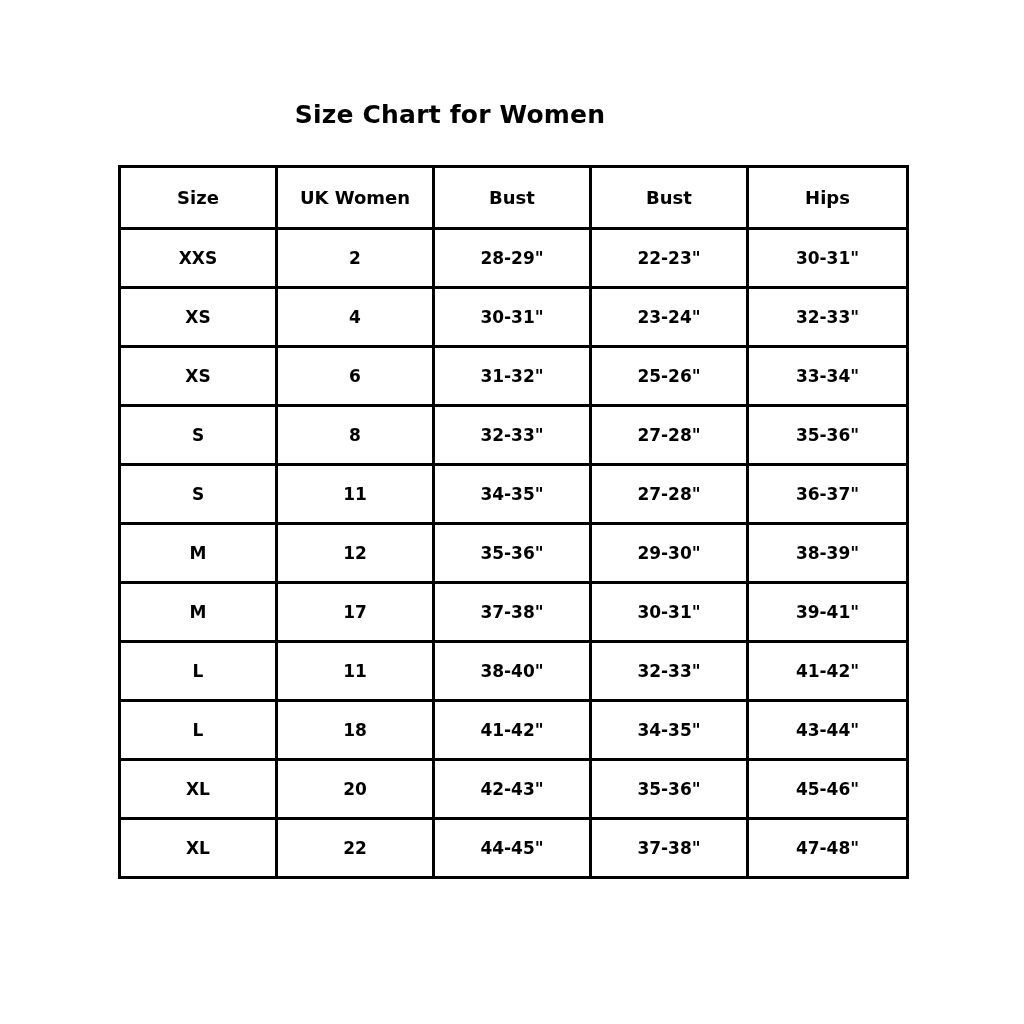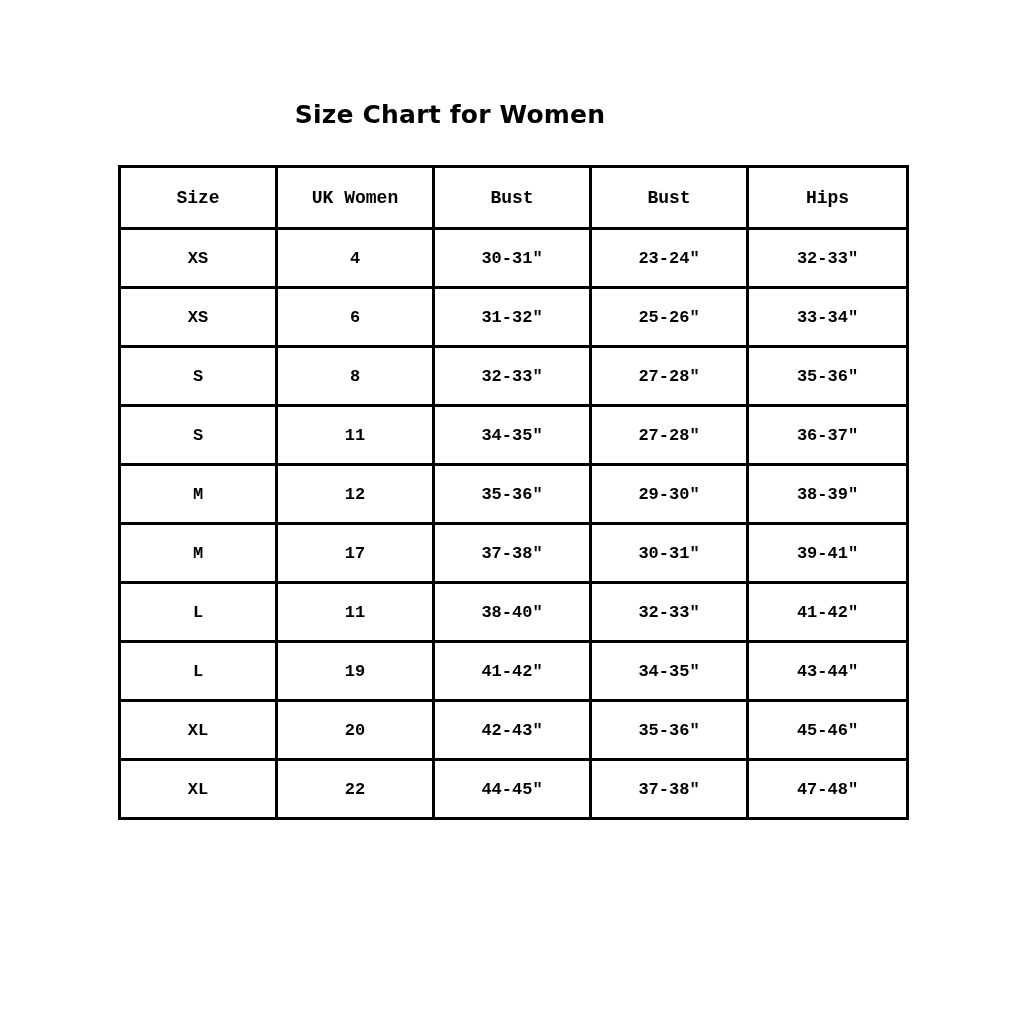--- a/index.html
+++ b/index.html
@@ -28,21 +28,20 @@
     text-align: center;
     font-size: 25px;
     font-weight: bold;
     letter-spacing: 0.2px;
   }
   .table-wrap {
     position: absolute;
     left: 118px;
     top: 165px;
     width: 852px;
-    font-family: Liberation Mono, monospace;
   }
   table.size-table {
     border-collapse: collapse;
     width: 788px;
     table-layout: fixed;
   }
   table.size-table td, table.size-table th {
     border: 3px solid #000000;
     text-align: center;
     vertical-align: middle;
@@ -81,20 +80,27 @@
         <tr>
           <th>Size</th>
           <th>UK Women</th>
           <th>Bust</th>
           <th>Bust</th>
           <th>Hips</th>
         </tr>
       </thead>
       <tbody>
         <tr>
+          <td>XXS</td>
+          <td>2</td>
+          <td>28-29"</td>
+          <td>22-23"</td>
+          <td>30-31"</td>
+        </tr>
+        <tr>
           <td>XS</td>
           <td>4</td>
           <td>30-31"</td>
           <td>23-24"</td>
           <td>32-33"</td>
         </tr>
         <tr>
           <td>XS</td>
           <td>6</td>
           <td>31-32"</td>
@@ -131,21 +137,21 @@
         </tr>
         <tr>
           <td>L</td>
           <td>11</td>
           <td>38-40"</td>
           <td>32-33"</td>
           <td>41-42"</td>
         </tr>
         <tr>
           <td>L</td>
-          <td>19</td>
+          <td>18</td>
           <td>41-42"</td>
           <td>34-35"</td>
           <td>43-44"</td>
         </tr>
         <tr>
           <td>XL</td>
           <td>20</td>
           <td>42-43"</td>
           <td>35-36"</td>
           <td>45-46"</td>

